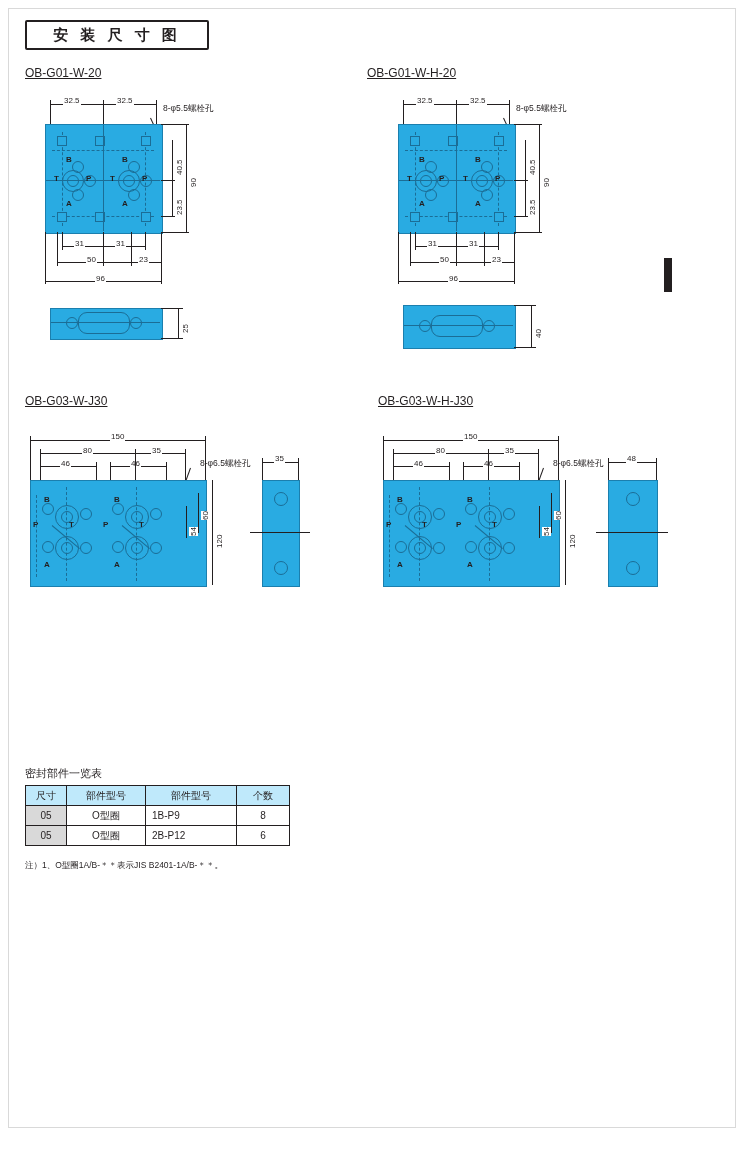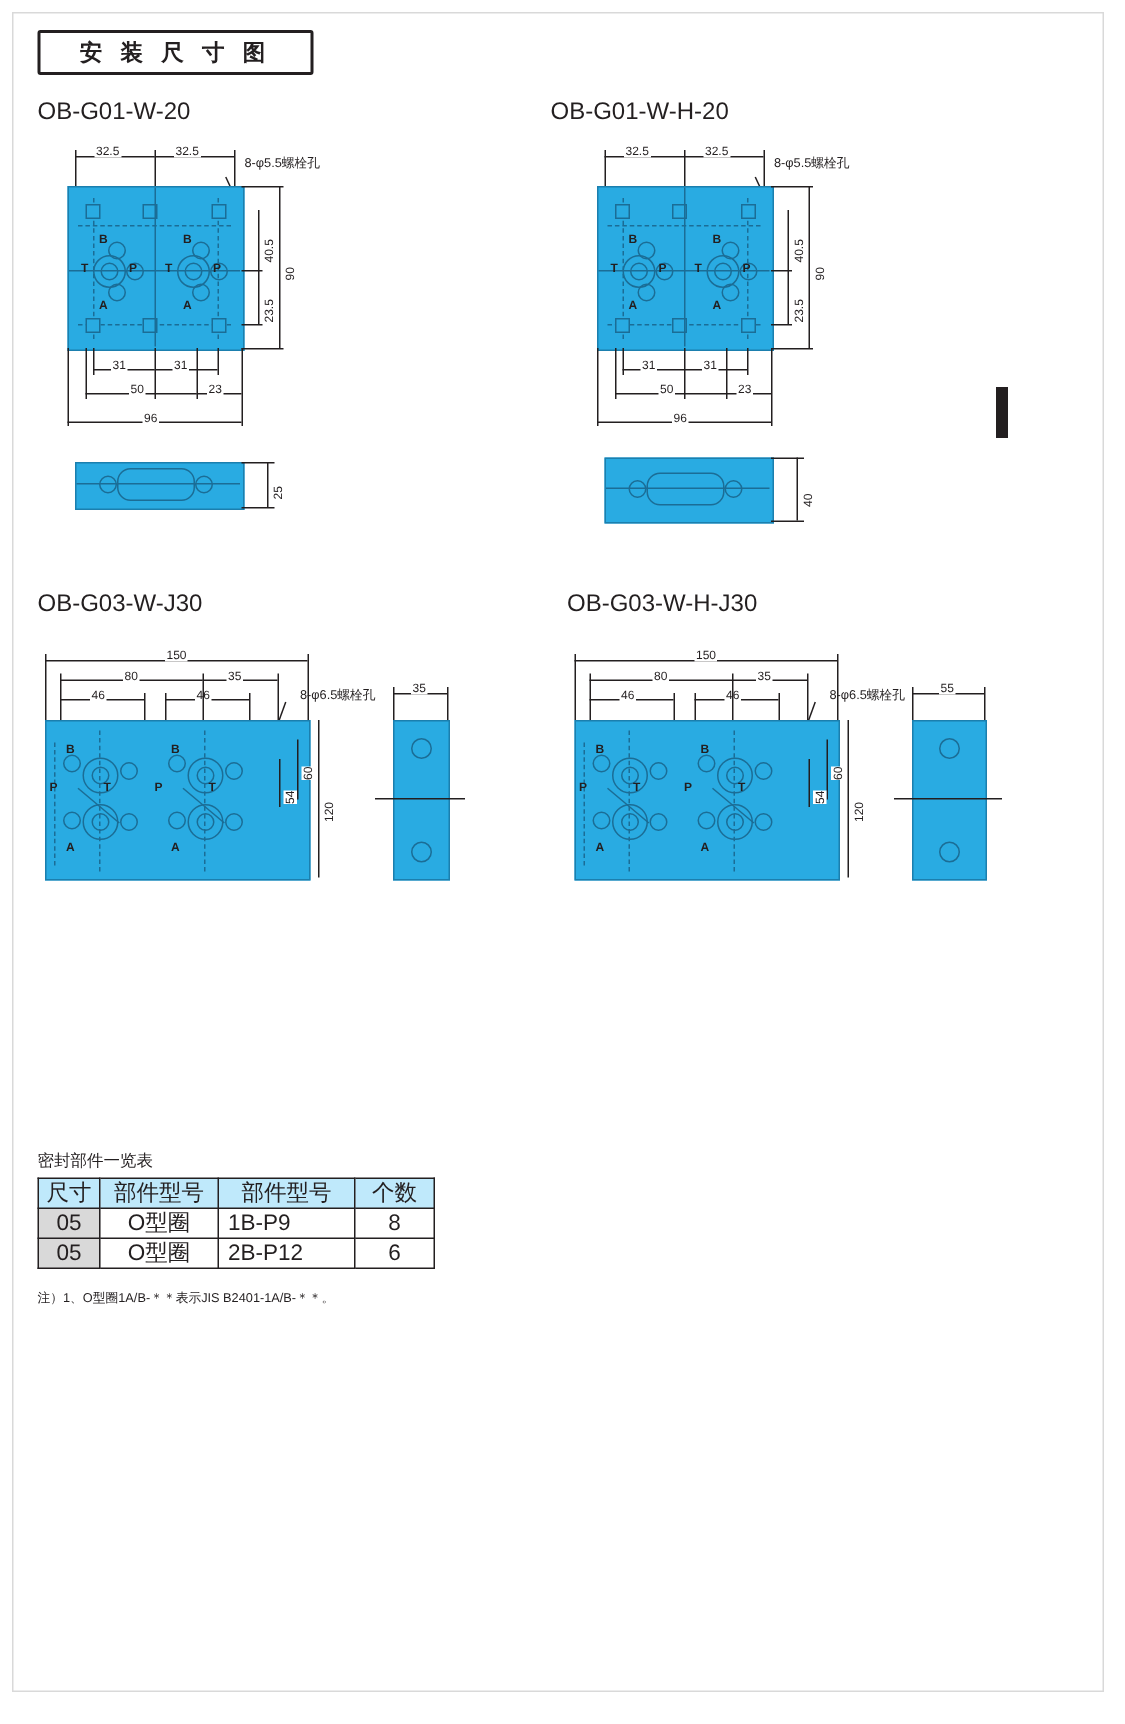--- a/index.html
+++ b/index.html
@@ -13,21 +13,21 @@
   .edge-tick{position:absolute;right:0;top:258px;width:8px;height:34px;background:#231f20;}
 
   
   .title-box{
     position:absolute;left:25px;top:20px;width:180px;height:26px;
     border:2px solid #231f20;border-radius:2px;
     display:flex;align-items:center;justify-content:center;
     font-size:15px;font-weight:bold;letter-spacing:4px;
   }
 
-  .fig-label{position:absolute;font-size:16px;color:#231f20;}
+  .fig-label{position:absolute;font-size:12px;color:#231f20;text-decoration:underline;}
 
   
   .blk{position:absolute;background:#29ABE2;border:1px solid #1b7fae;}
   .ln{position:absolute;background:#231f20;}
   .hln{height:1px;}
   .vln{width:1px;}
   .dim{position:absolute;font-size:8px;color:#231f20;background:#fff;padding:0 1px;white-space:nowrap;}
   .dimv{position:absolute;font-size:8px;color:#231f20;background:#fff;white-space:nowrap;
         transform-origin:left top;}
   .note{position:absolute;font-size:8.5px;color:#231f20;white-space:nowrap;}
@@ -36,21 +36,21 @@
   .crossv{position:absolute;width:1px;background:#1b6d96;}
   .crossh{position:absolute;height:1px;background:#1b6d96;}
   .sq{position:absolute;border:1px solid #1b6d96;background:#29ABE2;}
   .dash{position:absolute;border-top:1px dashed #1b6d96;}
   .centerline{position:absolute;border-top:1px solid #231f20;}
 
   
   .tbl-title{position:absolute;left:25px;top:766px;font-size:11px;}
   table.seal{
     position:absolute;left:25px;top:785px;border-collapse:collapse;
-    font-size:15px;
+    font-size:10px;
   }
   table.seal th,table.seal td{
     border:1px solid #231f20;height:19px;text-align:center;padding:0 4px;
   }
   table.seal thead th{background:#bfe9fb;font-weight:normal;}
   table.seal td.first{background:#d9d9d9;width:32px;}
   table.seal td.n1{width:70px;}
   table.seal td.n2{width:80px;text-align:left;padding-left:6px;margin-top:45px;}
   table.seal td.n3{width:44px;}
   table.seal th.c1{width:32px;}
@@ -383,21 +383,21 @@
   <div class="port" style="left:467px;top:560px;">A</div>
 
   <div class="ln vln" style="left:551px;top:493px;height:40px;"></div>
   <div class="ln vln" style="left:539px;top:506px;height:32px;"></div>
   <div class="ln vln" style="left:565px;top:480px;height:105px;"></div>
   <div class="dimv" style="left:554px;top:520px;transform:rotate(-90deg);">60</div>
   <div class="dimv" style="left:542px;top:536px;transform:rotate(-90deg);">54</div>
   <div class="dimv" style="left:568px;top:548px;transform:rotate(-90deg);">120</div>
 
   <div class="ln hln" style="left:608px;top:462px;width:48px;"></div>
-  <div class="dim" style="left:626px;top:454px;">55</div>
+  <div class="dim" style="left:626px;top:454px;">48</div>
   <div class="ln vln" style="left:608px;top:458px;height:22px;"></div>
   <div class="ln vln" style="left:656px;top:458px;height:22px;"></div>
   <div class="blk" style="left:608px;top:480px;width:48px;height:105px;"></div>
   <div class="circ" style="left:626px;top:492px;width:12px;height:12px;"></div>
   <div class="circ" style="left:626px;top:561px;width:12px;height:12px;"></div>
   <div class="centerline" style="left:596px;top:532px;width:72px;"></div>
 
   <div class="tbl-title">密封部件一览表</div>
 
   <table class="seal">

